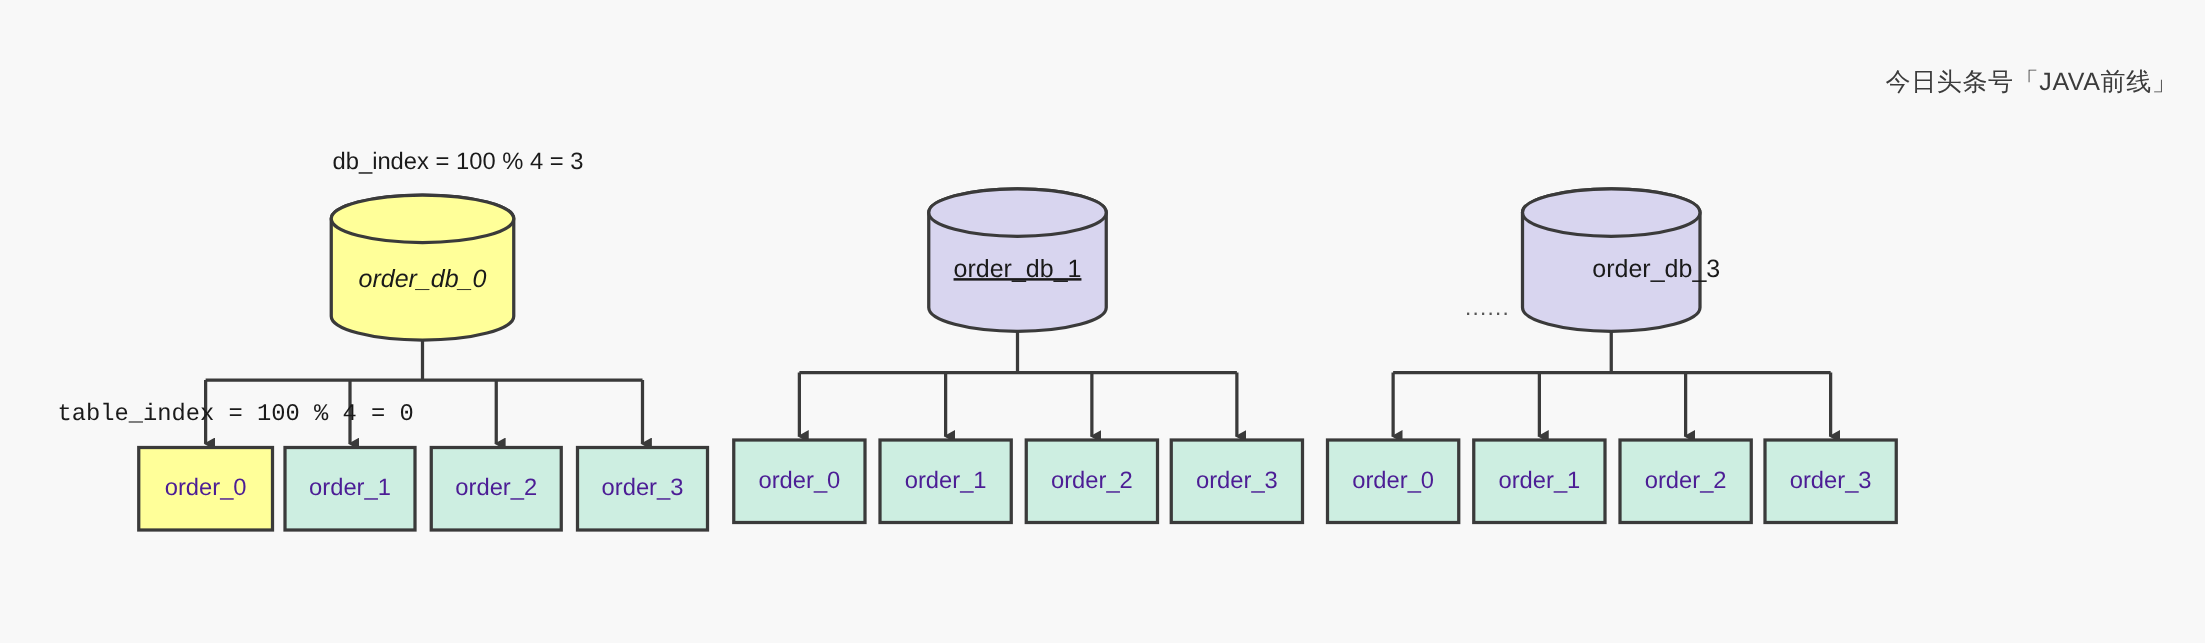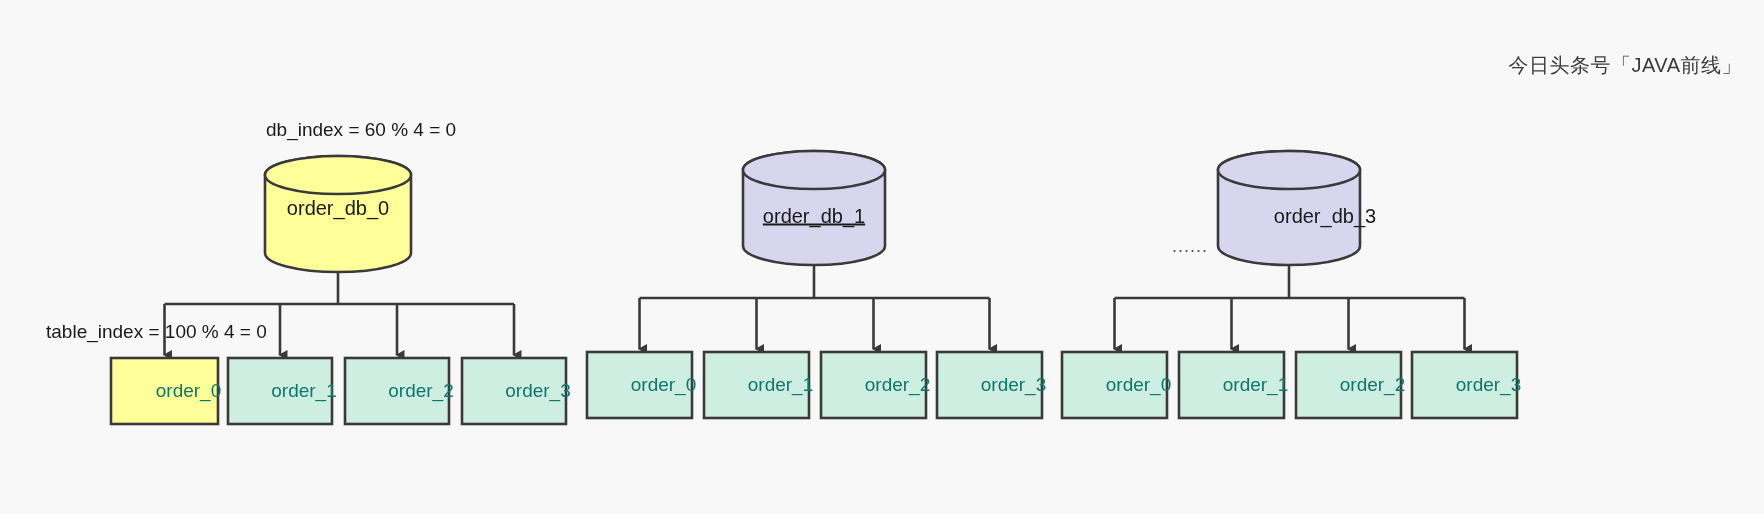--- a/index.html
+++ b/index.html
@@ -42,42 +42,42 @@
   }
   .label-db-index {
     left: 266px;
     top: 120px;
     font-size: 19px;
   }
   .label-table-index {
     left: 46px;
     top: 322px;
     font-size: 19px;
+    font-family: Liberation Mono, monospace;
   }
   .ellipsis {
     left: 1172px;
     top: 237px;
     font-size: 18px;
     color: #555;
     letter-spacing: 1px;
   }
   .cyl-label {
     position: absolute;
     font-size: 20px;
     color: #1a1a1a;
     white-space: nowrap;
     transform: translate(-50%, -50%);
   }
   .box-label {
     position: absolute;
     font-size: 19px;
-    color: #0f766e;
+    color: #4c1d95;
     white-space: nowrap;
     transform: translate(-50%, -50%);
-    margin-left: 24px;
   }
 </style>
 </head>
 <body>
 
 <div id="canvas">
 
   <svg id="svg-layer" viewBox="0 0 1764 514" xmlns="http://www.w3.org/2000/svg">
     <defs>
       <marker id="arrowhead" markerWidth="10" markerHeight="10" refX="5" refY="7.5" orient="auto" markerUnits="userSpaceOnUse">
@@ -119,28 +119,28 @@
         <rect x="1179" y="352" width="105" height="66" fill="#cdeee1" stroke="#3a3a3a" stroke-width="2.6"></rect>
         <line x1="1348.5" y1="298" x2="1348.5" y2="349" stroke="#3a3a3a" stroke-width="2.6" marker-end="url(#arrowhead)"></line>
         <rect x="1296" y="352" width="105" height="66" fill="#cdeee1" stroke="#3a3a3a" stroke-width="2.6"></rect>
         <line x1="1464.5" y1="298" x2="1464.5" y2="349" stroke="#3a3a3a" stroke-width="2.6" marker-end="url(#arrowhead)"></line>
         <rect x="1412" y="352" width="105" height="66" fill="#cdeee1" stroke="#3a3a3a" stroke-width="2.6"></rect>
       </g>
   </svg>
 
   <div class="watermark">今日头条号「JAVA前线」</div>
 
-  <div class="txt label-db-index">db_index = 60 % 4 = 0</div>
+  <div class="txt label-db-index">db_index = 100 % 4 = 3</div>
 
   <div class="txt label-table-index">table_index = 100 % 4 = 0</div>
 
   <div class="txt ellipsis">......</div>
 
   <div id="labels">
-      <div class="cyl-label" style="left: 338px; top: 208px;">order_db_0</div>
+      <div class="cyl-label" style="left: 338px; top: 224px; font-style: italic;">order_db_0</div>
       <div class="box-label" style="left: 164.5px; top: 391px;">order_0</div>
       <div class="box-label" style="left: 280px; top: 391px;">order_1</div>
       <div class="box-label" style="left: 397px; top: 391px;">order_2</div>
       <div class="box-label" style="left: 514px; top: 391px;">order_3</div>
       <div class="cyl-label" style="left: 814px; top: 216px; text-decoration: underline;">order_db_1</div>
       <div class="box-label" style="left: 639.5px; top: 385px;">order_0</div>
       <div class="box-label" style="left: 756.5px; top: 385px;">order_1</div>
       <div class="box-label" style="left: 873.5px; top: 385px;">order_2</div>
       <div class="box-label" style="left: 989.5px; top: 385px;">order_3</div>
       <div class="cyl-label" style="left: 1289px; top: 216px; margin-left: 36px;">order_db_3</div>

